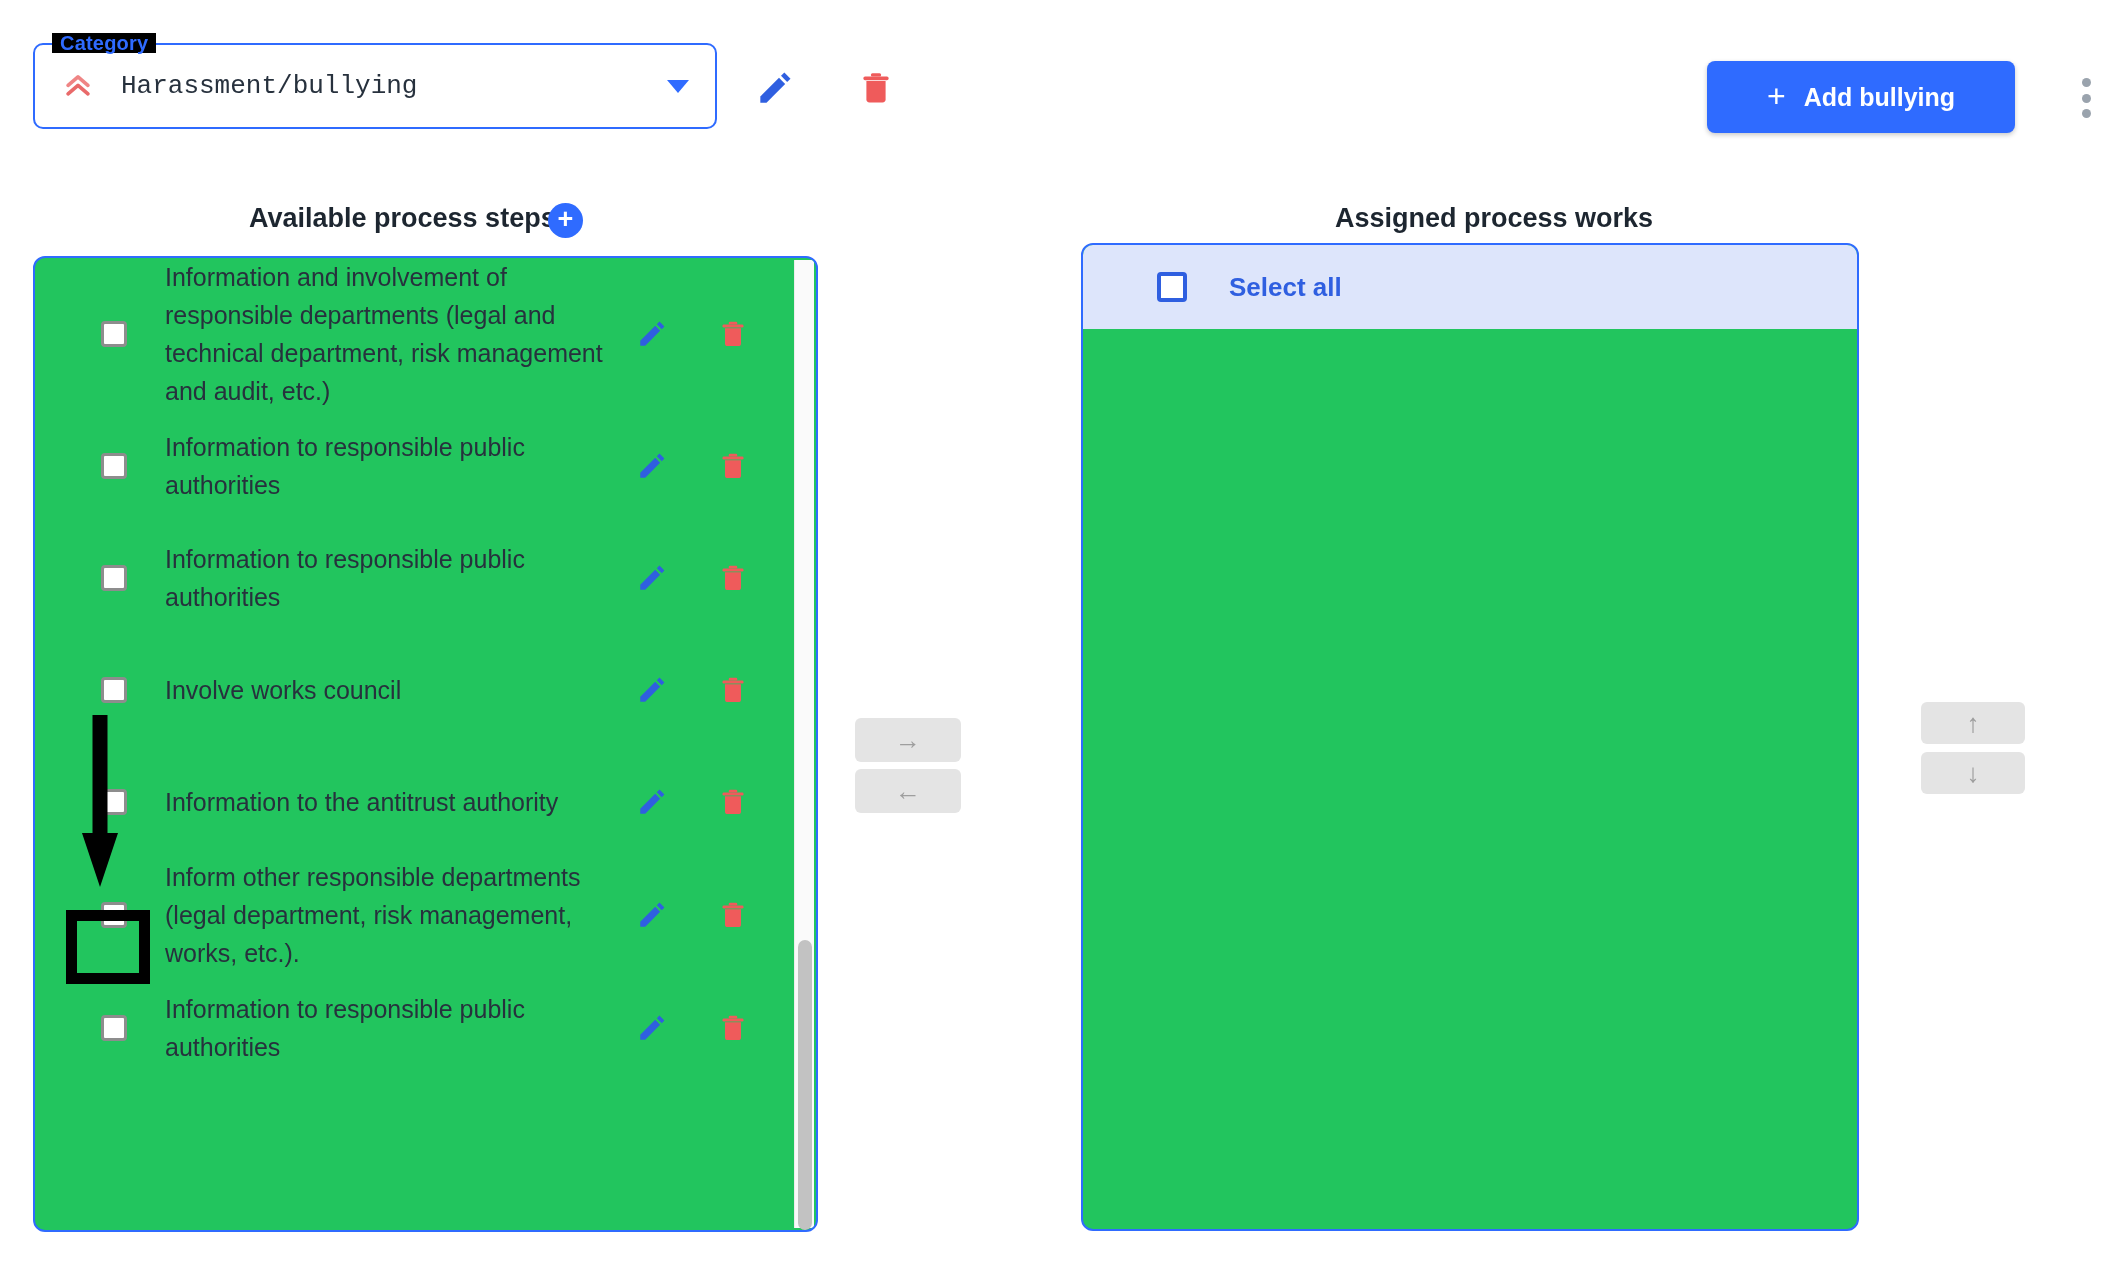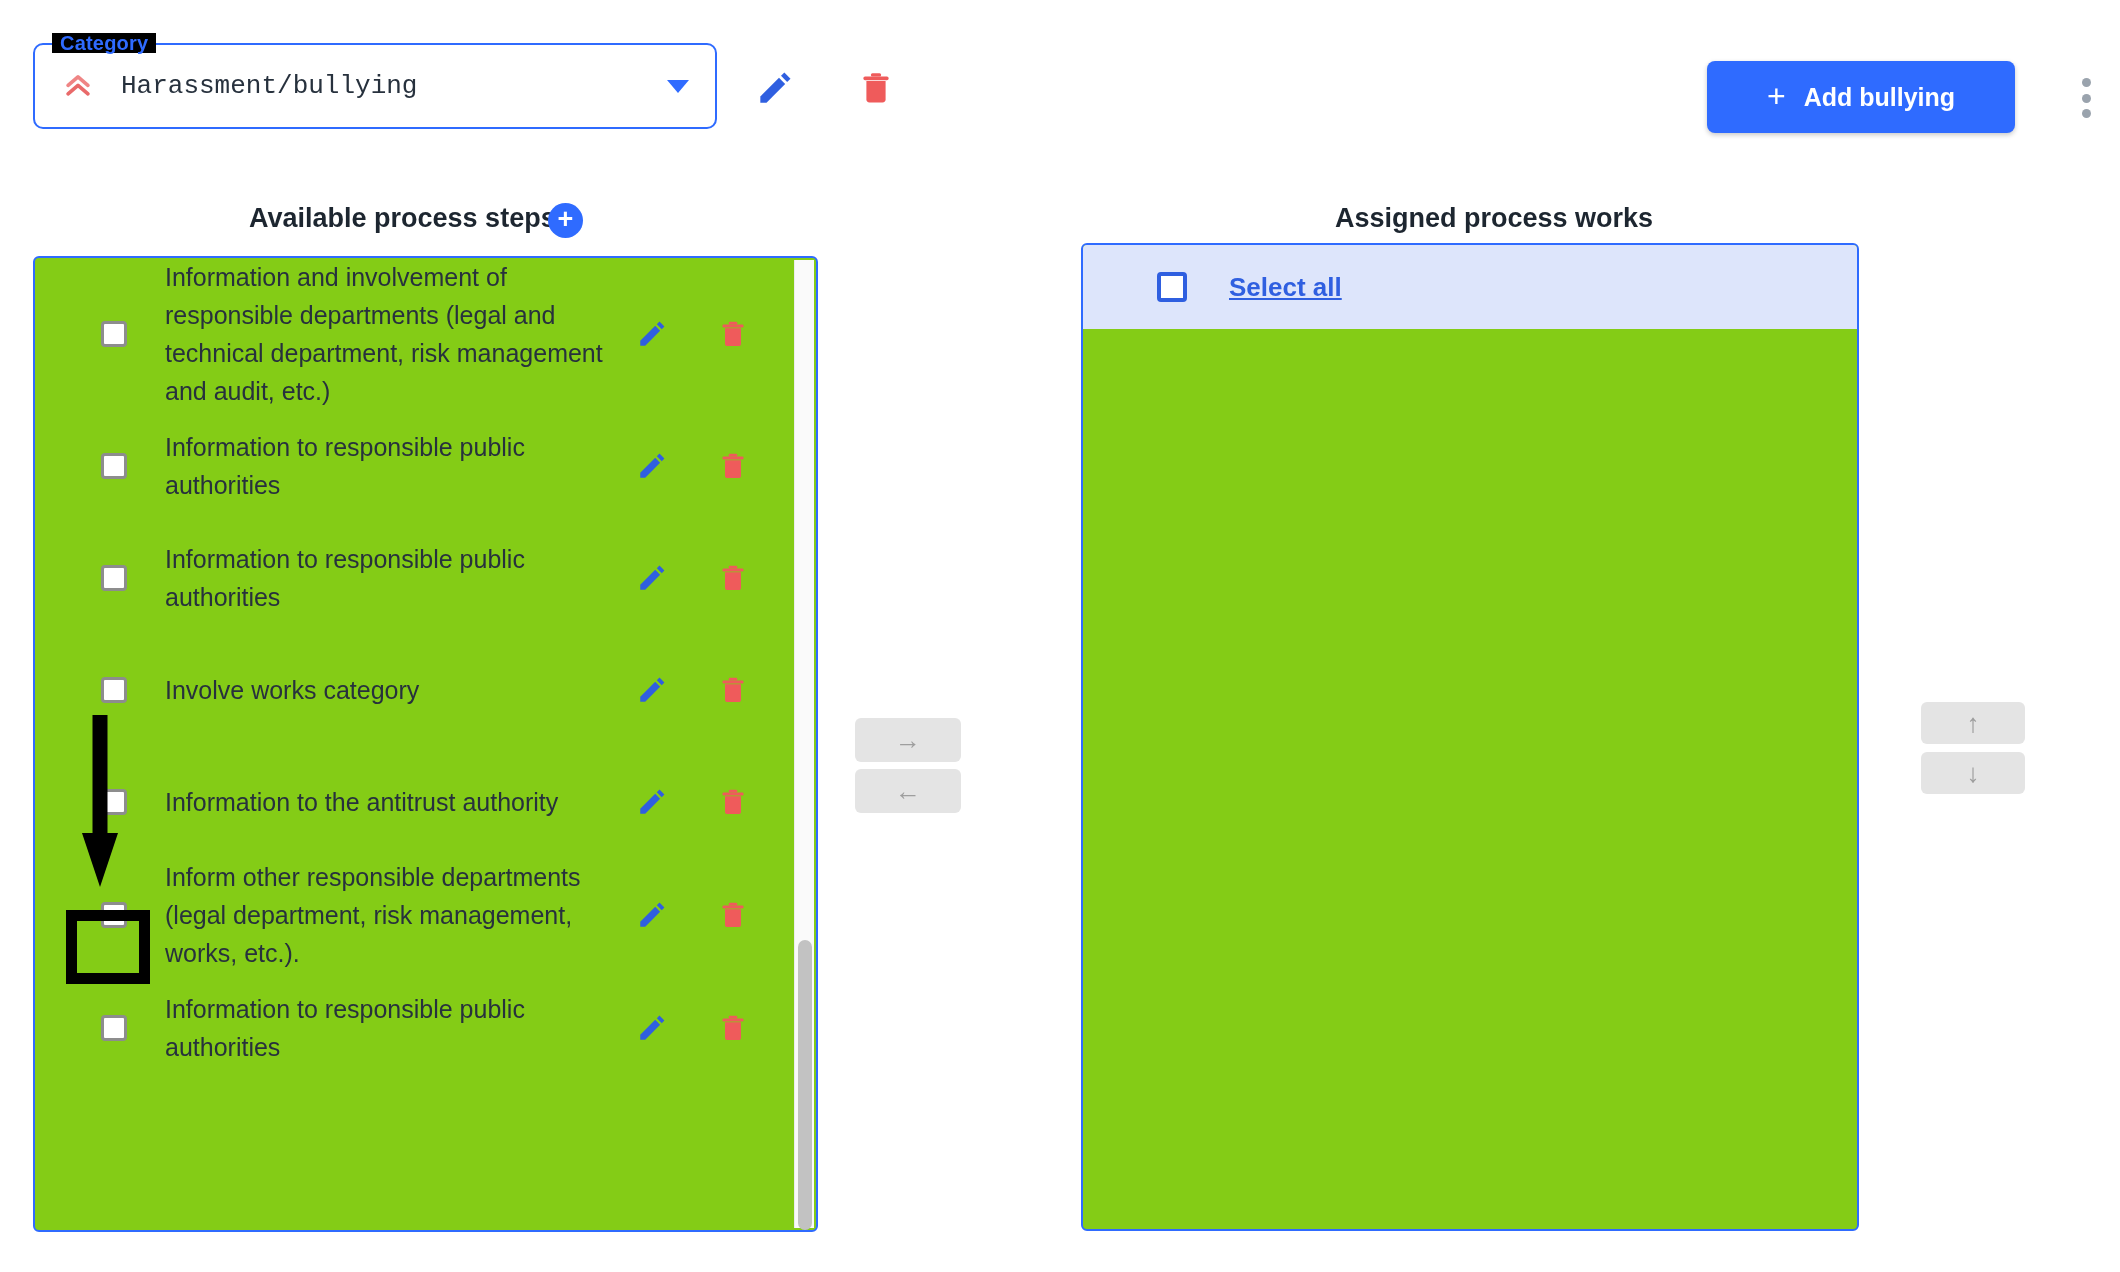--- a/index.html
+++ b/index.html
@@ -83,22 +83,22 @@
     background: #2f6bff; border: 0; cursor: pointer; padding: 0;
     display: flex; align-items: center; justify-content: center;
   }
   .add-step-btn span {
     color: #fff; font-size: 27px; font-weight: 700; line-height: 1; margin-top: -3px;
   }
 
   
   .panel {
     position: absolute;
-    border: 2px solid #2f6bff; border-radius: 6px;
-    background: #84cc16;
+    border: 2px solid #2f6bff; border-radius: 12px;
+    background: #22c55e;
   }
   #available-panel { left: 33px; top: 256px; width: 785px; height: 976px; overflow: hidden; }
   .list-scroll {
     position: absolute; inset: 0; right: 22px;
     overflow: hidden;
   }
   .step-row {
     display: flex; align-items: center;
     padding: 0 0 0 66px;
     min-height: 112px;
@@ -127,21 +127,21 @@
     background: #c2c2c2; border-radius: 7px; cursor: pointer;
   }
 
   
   #assigned-panel { left: 1081px; top: 243px; width: 778px; height: 988px; overflow: hidden; }
   .select-all-band {
     height: 84px; background: #dde5fb;
     display: flex; align-items: center; padding-left: 74px;
   }
   .select-all-label {
-    margin-left: 42px; color: #2f5fe0; font-size: 26px; font-weight: 700; text-decoration: underline;
+    margin-left: 42px; color: #2f5fe0; font-size: 26px; font-weight: 700;
   }
 
   
   .mini-btn {
     position: absolute; background: #e4e4e4; border: 0; border-radius: 6px;
     cursor: pointer; color: #9e9e9e; font-size: 26px; line-height: 1;
     display: flex; align-items: center; justify-content: center;
     font-family: "Liberation Sans", sans-serif;
   }
   #move-right { left: 855px; top: 718px; width: 106px; height: 44px; }
@@ -246,21 +246,21 @@
               </svg></button>
             <button class="trash"><svg viewBox="0 0 24 24" width="30" height="34">
                 <rect x="8.6" y="2.2" width="6.8" height="2.1" rx="1" fill="#ef5b5b"></rect>
                 <rect x="3.6" y="4.3" width="16.8" height="2.5" rx="1.1" fill="#ef5b5b"></rect>
                 <path d="M5.6 7.4 h12.8 v12.1 a2.1 2.1 0 0 1 -2.1 2.1 H7.7 a2.1 2.1 0 0 1 -2.1 -2.1 Z" fill="#ef5b5b"></path>
               </svg></button>
           </div>
         </div>
         <div class="step-row">
           <span class="cbx"></span>
-          <div class="step-label">Involve works category</div>
+          <div class="step-label">Involve works council</div>
           <div class="row-actions">
             <button class="pencil"><svg viewBox="0 0 24 24" width="32" height="32">
                 <path d="M3.2 17.1 L14.4 5.9 L18.1 9.6 L6.9 20.8 L3.2 20.8 Z" fill="#2f5fe0"></path>
                 <path d="M15.6 4.7 L17.6 2.7 L21.3 6.4 L19.3 8.4 Z" fill="#2f5fe0"></path>
               </svg></button>
             <button class="trash"><svg viewBox="0 0 24 24" width="30" height="34">
                 <rect x="8.6" y="2.2" width="6.8" height="2.1" rx="1" fill="#ef5b5b"></rect>
                 <rect x="3.6" y="4.3" width="16.8" height="2.5" rx="1.1" fill="#ef5b5b"></rect>
                 <path d="M5.6 7.4 h12.8 v12.1 a2.1 2.1 0 0 1 -2.1 2.1 H7.7 a2.1 2.1 0 0 1 -2.1 -2.1 Z" fill="#ef5b5b"></path>
               </svg></button>

